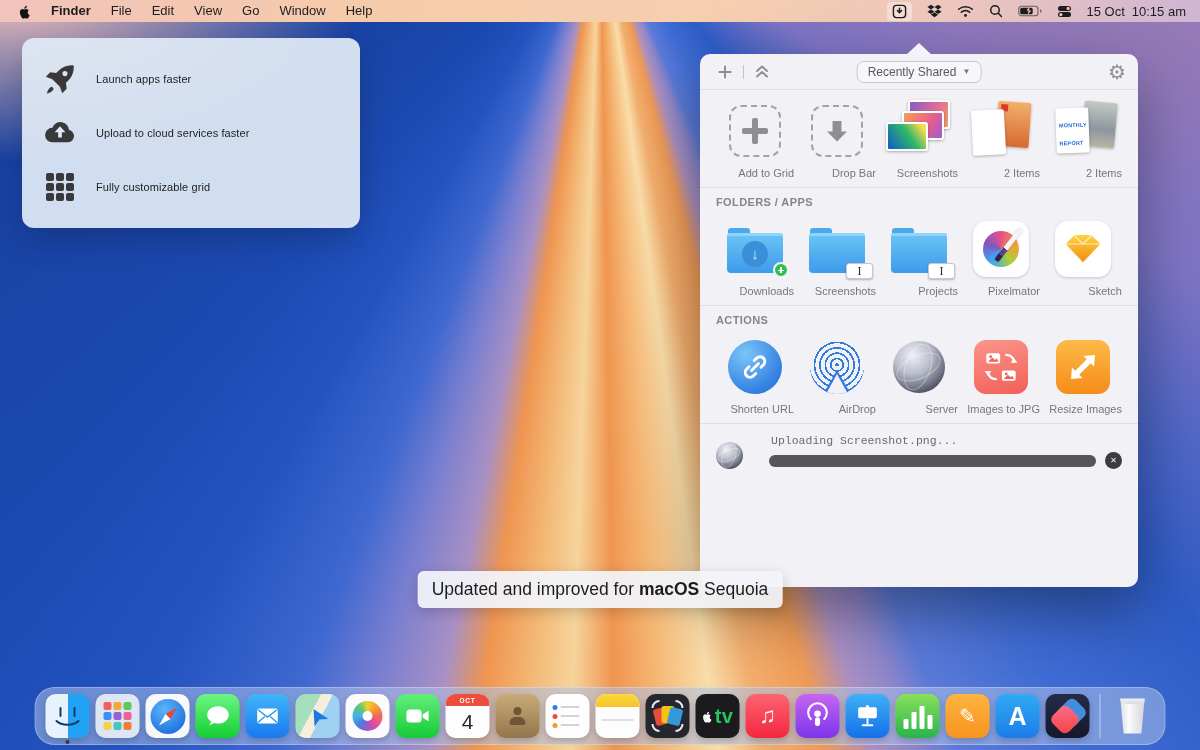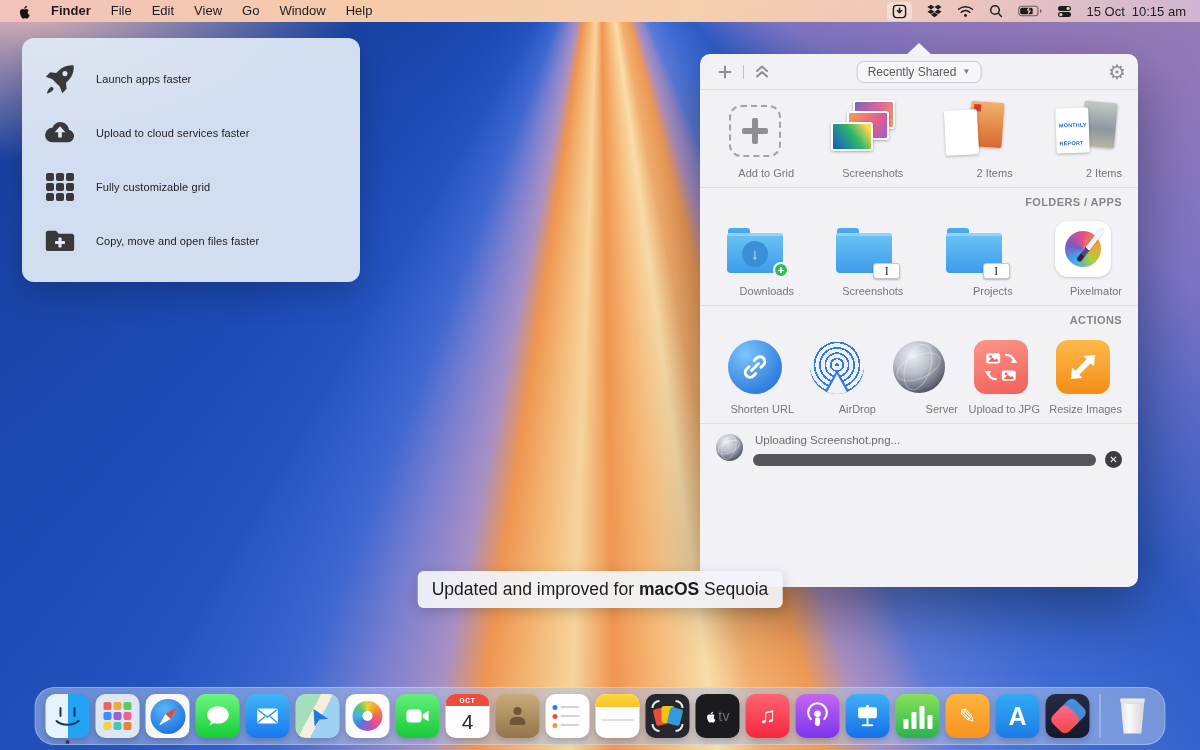--- a/index.html
+++ b/index.html
@@ -102,21 +102,21 @@
   .doc-back1 i{ position:absolute; left:3px; top:3px; width:7px; height:7px; background:#d83a2a; display:block; }
   .doc-front1{ left:10px; top:10px; transform:rotate(-3deg); padding:4px 3px; }
   .dline{ height:2px; background:#c9c9ce; margin:2px 0; border-radius:1px; }
   .dline.s{ width:60%; }
   .dphoto{ height:14px; background:linear-gradient(180deg,#b9b4aa,#7d7b74); margin-top:3px; border-radius:1px; }
   .doc-back2{ right:6px; top:2px; transform:rotate(5deg); background:linear-gradient(180deg,#c3c9c4,#8d979e 60%,#b9b4a4); }
   .doc-front2{ left:12px; top:8px; transform:rotate(-2deg); padding:5px 3px; }
   .rep-line{ height:2px; width:50%; background:#c9c9ce; border-radius:1px; margin-bottom:4px; }
   .rep-title{ font-size:5.5px; font-weight:700; color:#1f6dd0; line-height:1.25; letter-spacing:.2px; width:26px; }
 
-  .sec-title{ font-size:11px; font-weight:700; color:#85858a; letter-spacing:.4px; padding:8px 16px 0;text-align:right; }
+  .sec-title{ font-size:11px; font-weight:700; color:#85858a; letter-spacing:.4px; padding:8px 16px 0; }
   .hr{ height:1px; background:rgba(60,60,67,.1); }
 
   .folder{ position:relative; width:56px; height:40px; margin-top:8px;
            background:linear-gradient(180deg,#6cc4f6,#3d9bea); border-radius:4px; }
   .folder::before{ content:""; position:absolute; top:-5px; left:1px; width:22px; height:8px;
            background:#4aa8ee; border-radius:3px 3px 0 0; }
   .folder::after{ content:""; position:absolute; top:0; left:0; right:0; height:3px;
            background:#8fd4fa; border-radius:4px 4px 0 0; }
   .dl-circle{ position:absolute; left:50%; top:52%; transform:translate(-50%,-50%); width:26px; height:26px;
            border-radius:50%; background:#3a8fd8; display:flex; align-items:center; justify-content:center; z-index:2; }
@@ -152,21 +152,21 @@
   .globe.small{ width:27px; height:27px; }
   .globe i{ position:absolute; border:1px solid rgba(255,255,255,.35); border-radius:50%; }
   .globe i:nth-child(1){ width:90%; height:46%; left:4%; top:26%; transform:rotate(-24deg); }
   .globe i:nth-child(2){ width:50%; height:92%; left:24%; top:4%; transform:rotate(18deg); }
 
   .sq-action{ width:54px; height:54px; border-radius:12px; display:flex; align-items:center; justify-content:center; }
   .cjpg{ background:linear-gradient(165deg,#fa968b,#f25f58); }
   .rimg{ background:linear-gradient(180deg,#fcba49,#f68c17); }
 
   .tasks{ padding:4px 16px 0; }
-  .task-row{ display:flex; align-items:flex-start; gap:10px; margin-top:6px; }
+  .task-row{ display:flex; align-items:flex-end; gap:26px; margin-top:6px;font-family:Liberation Mono, monospace; }
   .task-main{ flex:1; }
   .task-label{ font-size:11.5px; color:#6b6b70; margin:0 0 5px 2px; }
   .bar-row{ display:flex; align-items:center; gap:9px; }
   .track{ flex:1; height:12px; border-radius:6px; background:#55555a; overflow:hidden; }
   .fill{ height:100%; border-radius:6px;
          background:repeating-linear-gradient(90deg, rgba(255,255,255,.22) 0 2px, rgba(255,255,255,0) 2px 5px),
                     linear-gradient(180deg,#6cb9f4,#2f86dd); }
   .cancel{ width:17px; height:17px; border-radius:50%; background:#3c3c40; color:#f2f1f6;
            display:flex; align-items:center; justify-content:center; font-size:10px; line-height:1; }
 
@@ -224,21 +224,21 @@
   .nt-top{ width:100%; height:13px; background:linear-gradient(180deg,#fcd93c,#f6c32a); }
   .nt-body{ flex:1; width:100%; position:relative; }
   .nt-body::after{ content:""; position:absolute; left:6px; right:6px; top:12px; height:2px; background:#e0e0e4; }
   .i-scan{ background:#26262e; }
   .scan-frame{ position:absolute; inset:6px; border:2.5px solid #e8e8ee; border-radius:8px; }
   .scan-cover-h{ position:absolute; left:2px; right:2px; top:14px; height:16px; background:#26262e; }
   .scan-cover-v{ position:absolute; top:2px; bottom:2px; left:14px; width:16px; background:#26262e; }
   .scan-cards{ position:absolute; inset:0; display:flex; align-items:center; justify-content:center; }
   .scan-cards i{ position:absolute; width:13px; height:17px; border-radius:2.5px; }
   .i-tv{ background:#1b1b1e; gap:2px; }
-  .tv-txt{ color:#737373; font-size:14px; font-weight:400; letter-spacing:.3px; }
+  .tv-txt{ color:#22c55e; font-size:20px; font-weight:700; letter-spacing:.3px; }
   .i-tv svg{ width:11px; height:13px; fill:#fff; }
   .i-music{ background:linear-gradient(180deg,#fd6471,#f3273e); color:#fff; font-size:22px; }
   .i-podcasts{ background:linear-gradient(180deg,#c566f2,#7b35ea); }
   .i-keynote{ background:linear-gradient(180deg,#3fb0f6,#1470e9); }
   .i-numbers{ background:linear-gradient(180deg,#8ae05a,#28b44c); align-items:flex-end; gap:3px; padding-bottom:9px; }
   .i-numbers i{ width:5px; background:#fff; border-radius:1px; }
   .i-pages{ background:linear-gradient(180deg,#ffb340,#f7941e); color:#fff; font-size:20px; }
   .i-appstore{ background:linear-gradient(180deg,#32aaf4,#1b7ce8); color:#fff; font-size:25px; font-weight:700; }
   .i-shortcuts{ background:linear-gradient(180deg,#262b45,#14182c); }
   .sc-back{ position:absolute; width:23px; height:23px; border-radius:6px; background:#4aa0f8; opacity:.85;
@@ -347,30 +347,20 @@
             <i></i>
             <i></i>
             <i></i>
             <i></i>
             <i></i>
             <i></i>
           </span>
       </span>
       <span class="feat-label">Fully customizable grid</span>
     </div>
-    <div class="feat-row">
-      <span class="feat-ic">
-        <svg viewBox="0 0 24 24">
-            <path d="M3.5 4.8h5.7l1.9 2.1h9.4c.8 0 1.5.7 1.5 1.5v9.2c0 .8-.7 1.5-1.5 1.5h-17c-.8 0-1.5-.7-1.5-1.5v-11c0-1 .7-1.8 1.5-1.8z"></path>
-            <rect x="10.9" y="9.6" width="2.2" height="7" rx=".5" fill="#e0e9f5"></rect>
-            <rect x="8.5" y="12" width="7" height="2.2" rx=".5" fill="#e0e9f5"></rect>
-          </svg>
-      </span>
-      <span class="feat-label">Copy, move and open files faster</span>
-    </div>
   </div>
 
   <div class="dz-panel">
 
     <div class="dz-head">
       <span class="hbtn">
         <svg width="16" height="16" viewBox="0 0 16 16" stroke-width="2" stroke-linecap="round">
             <path d="M8 2.5v11M2.5 8h11" fill="none"></path>
           </svg>
       </span>
@@ -392,20 +382,30 @@
       <div class="cell">
         <span class="art">
             <span class="dashbox">
               <span class="plus"></span>
             </span>
           </span>
         <span class="lbl">Add to Grid</span>
       </div>
       <div class="cell">
         <span class="art">
+            <span class="dashbox">
+          <svg width="30" height="30" viewBox="0 0 54 54" fill="#8e8e93">
+                <polygon points="27,46 9,28 19,28 19,9 35,9 35,28 45,28"></polygon>
+              </svg>
+        </span>
+          </span>
+        <span class="lbl">Drop Bar</span>
+      </div>
+      <div class="cell">
+        <span class="art">
           <span class="thumb t1"></span>
             <span class="thumb t2"></span>
             <span class="thumb t3"></span>
         </span>
         <span class="lbl">Screenshots</span>
       </div>
       <div class="cell">
         <span class="art">
           <span class="doc doc-back1">
               <i></i>
@@ -453,20 +453,37 @@
         <span class="lbl">Projects</span>
       </div>
       <div class="cell">
         <span class="art">
           <span class="appicon">
             <span class="pm-blob"></span>
               <span class="pm-brush"></span>
           </span>
         </span>
         <span class="lbl">Pixelmator</span>
+      </div>
+      <div class="cell">
+        <span class="art">
+          <span class="appicon">
+            <svg width="42" height="34" viewBox="0 0 42 34">
+                <defs>
+                  <linearGradient id="gem" x1="0" y1="0" x2="0" y2="1">
+                    <stop offset="0" stop-color="#ffd23e"></stop>
+                    <stop offset="1" stop-color="#f28b13"></stop>
+                  </linearGradient>
+                </defs>
+                <polygon points="3,12 12,3 30,3 39,12 21,31" fill="url(#gem)"></polygon>
+                <polyline points="3,12 39,12 21,31 3,12 12,3 21,12 30,3 39,12" fill="none" stroke="rgba(255,255,255,.75)" stroke-width="1.2"></polyline>
+              </svg>
+          </span>
+        </span>
+        <span class="lbl">Sketch</span>
       </div>
     </div>
 
     <div class="hr"></div>
     <div class="sec-title">ACTIONS</div>
 
     <div class="row5">
       <div class="cell">
         <span class="art">
             <span class="circ-blue">
@@ -512,21 +529,21 @@
                 </g>
                 <g fill="none" stroke="#fff" stroke-width="2.6" stroke-linecap="round">
                   <path d="M28 8c5 0 9 3.5 9 8"></path>
                   <path d="M16 36c-5 0-9-3.5-9-8"></path>
                 </g>
                 <polygon points="37,12 33.2,17.2 41,17.2" fill="#fff"></polygon>
                 <polygon points="7,32 10.8,26.8 3,26.8" fill="#fff"></polygon>
               </svg>
         </span>
           </span>
-        <span class="lbl">Upload to JPG</span>
+        <span class="lbl">Images to JPG</span>
       </div>
       <div class="cell">
         <span class="art">
             <span class="sq-action rimg">
           <svg width="38" height="38" viewBox="0 0 56 56">
                 <g transform="rotate(45 28 28)" fill="#fff">
                   <rect x="24" y="15" width="8" height="26"></rect>
                   <polygon points="28,3 39,16 17,16"></polygon>
                   <polygon points="28,53 39,40 17,40"></polygon>
                 </g>

